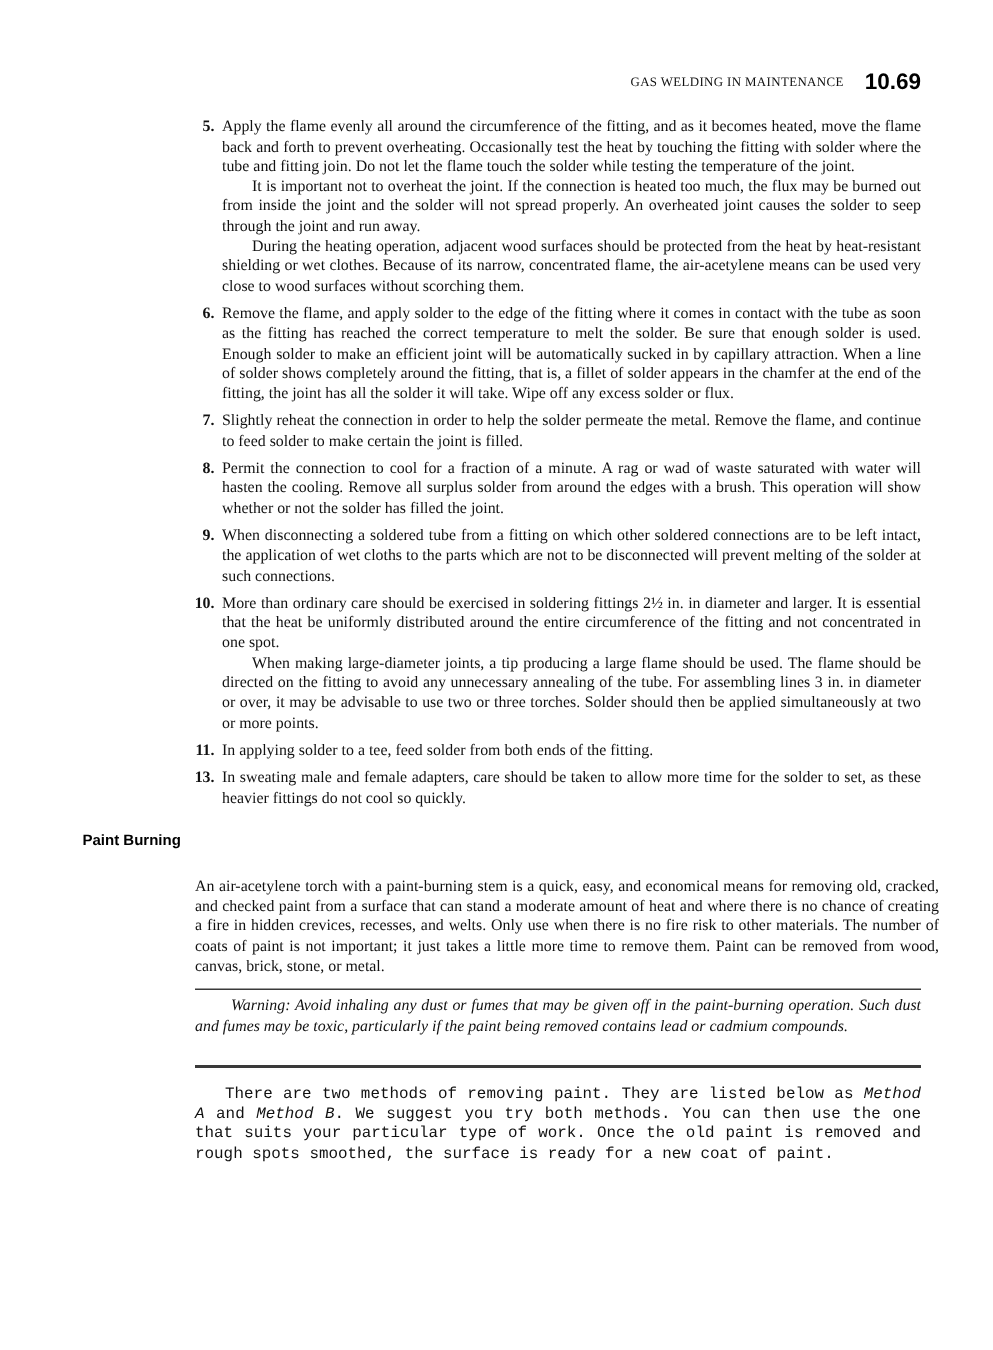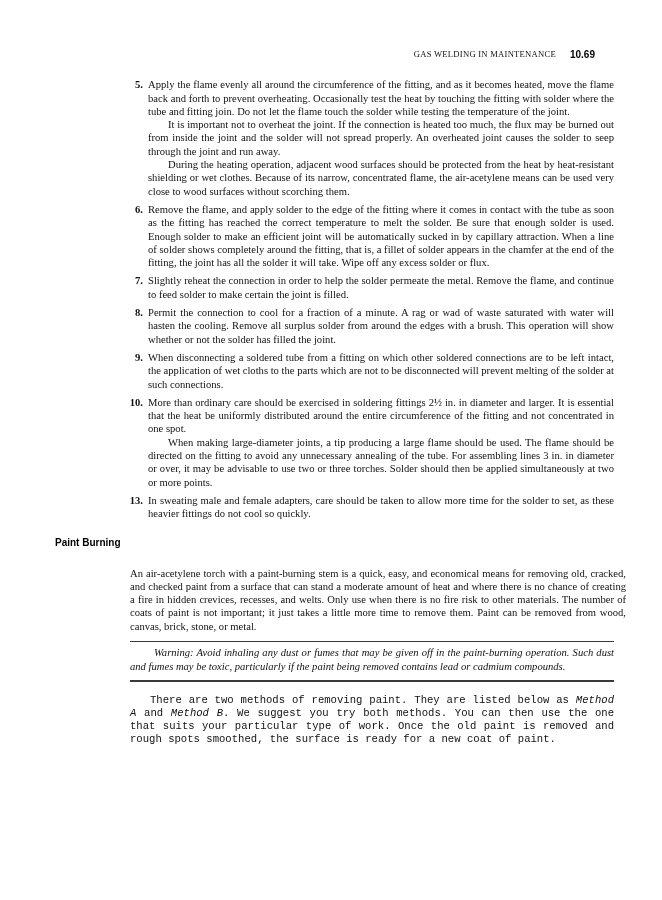--- a/index.html
+++ b/index.html
@@ -18,33 +18,33 @@
     line-height: 13.3px;
     overflow: hidden;
     box-sizing: border-box;
     padding-top: 48px;
   }
   
   .header {
     display: flex;
     justify-content: flex-end;
     align-items: center;
-    margin-right: 67px;
+    margin-right: 48px;
     margin-left: 48px;
   }
   .running-title {
     font-family: "Liberation Serif", serif;
     font-size: 8.6px;
     letter-spacing: 0.25px;
     color: #111;
   }
   .page-number {
     font-family: "Liberation Sans", sans-serif;
     font-weight: bold;
-    font-size: 10px;
+    font-size: 15px;
     margin-left: 14px;
     color: #000;
   }
   
   .list {
     margin-top: 17px;
     margin-left: 117px;
     margin-right: 48px;
   }
   .li {
@@ -74,21 +74,21 @@
     line-height: 14px;
   }
   .intro {
     margin: 17px 36px 0 130px;
     text-align: justify;
   }
   .warning {
     margin: 8px 48px 0 130px;
     border-top: 1.5px solid #3a3a3a;
     border-bottom: 2.5px solid #3a3a3a;
-    padding: 4px 0 6px 0;
+    padding: 4px 0 18px 0;
   }
   .warning p {
     margin: 0;
     font-style: italic;
     text-indent: 24px;
     text-align: justify;
     line-height: 13.8px;
   }
   .closing {
     margin: 12px 48px 0 130px;
@@ -148,20 +148,26 @@
     </div>
 
     <div class="li">
       <span class="num">10.</span>
       <div class="li-body">
         <p>More than ordinary care should be exercised in soldering fittings 2½ in. in diameter and larger. It is essential that the heat be uniformly distributed around the entire circumference of the fitting and not concentrated in one spot.</p>
         <p class="cont">When making large-diameter joints, a tip producing a large flame should be used. The flame should be directed on the fitting to avoid any unnecessary annealing of the tube. For assembling lines 3 in. in diameter or over, it may be advisable to use two or three torches. Solder should then be applied simultaneously at two or more points.</p>
       </div>
     </div>
 
+    <div class="li">
+      <span class="num">11.</span>
+      <div class="li-body">
+        <p>In applying solder to a tee, feed solder from both ends of the fitting.</p>
+      </div>
+    </div>
 
 
     <div class="li">
       <span class="num">13.</span>
       <div class="li-body">
         <p>In sweating male and female adapters, care should be taken to allow more time for the solder to set, as these heavier fittings do not cool so quickly.</p>
       </div>
     </div>
 
   </div>

